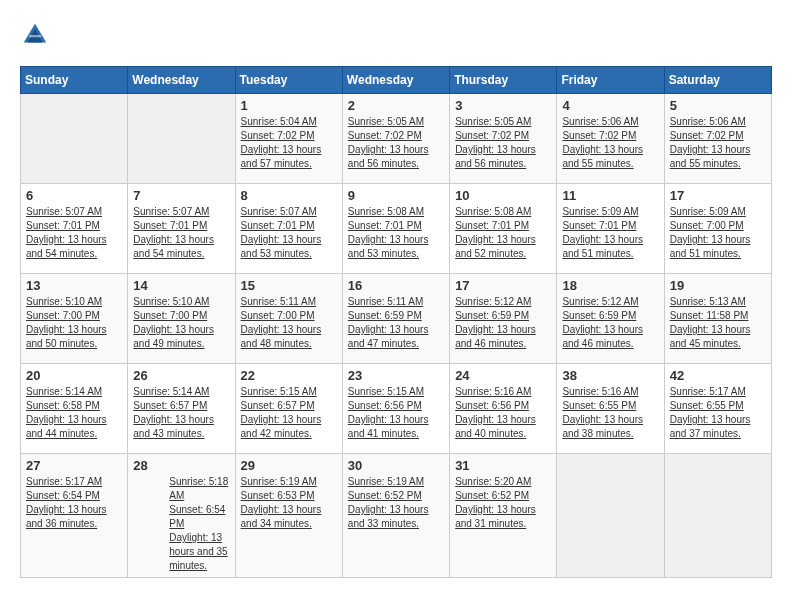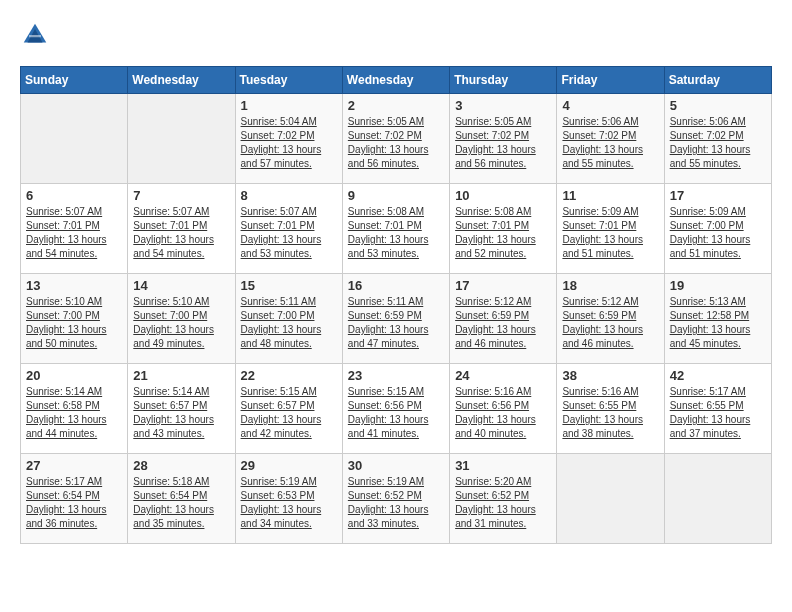--- a/index.html
+++ b/index.html
@@ -225,33 +225,33 @@
         </td>
         <td>
           <div class="day-number">18</div>
           <div class="day-info" style="white-space: pre-line;">Sunrise: 5:12 AM
 Sunset: 6:59 PM
 Daylight: 13 hours and 46 minutes.</div>
         </td>
         <td>
           <div class="day-number">19</div>
           <div class="day-info" style="white-space: pre-line;">Sunrise: 5:13 AM
-Sunset: 12:58 PM
+Sunset: 11:58 PM
 Daylight: 13 hours and 45 minutes.</div>
         </td>
       </tr>
       <tr>
         <td>
           <div class="day-number">20</div>
           <div class="day-info" style="white-space: pre-line;">Sunrise: 5:14 AM
 Sunset: 6:58 PM
 Daylight: 13 hours and 44 minutes.</div>
         </td>
         <td>
-          <div class="day-number">21</div>
+          <div class="day-number">26</div>
           <div class="day-info" style="white-space: pre-line;">Sunrise: 5:14 AM
 Sunset: 6:57 PM
 Daylight: 13 hours and 43 minutes.</div>
         </td>
         <td>
           <div class="day-number">22</div>
           <div class="day-info" style="white-space: pre-line;">Sunrise: 5:15 AM
 Sunset: 6:57 PM
 Daylight: 13 hours and 42 minutes.</div>
         </td>
@@ -282,21 +282,21 @@
       </tr>
       <tr>
         <td>
           <div class="day-number">27</div>
           <div class="day-info" style="white-space: pre-line;">Sunrise: 5:17 AM
 Sunset: 6:54 PM
 Daylight: 13 hours and 36 minutes.</div>
         </td>
         <td>
           <div class="day-number">28</div>
-          <div class="day-info" style="white-space: pre-line;">Sunrise: 5:18 AM
+          <div class="day-info" style="white-space: pre-line; margin-left: 36px;">Sunrise: 5:18 AM
 Sunset: 6:54 PM
 Daylight: 13 hours and 35 minutes.</div>
         </td>
         <td>
           <div class="day-number">29</div>
           <div class="day-info" style="white-space: pre-line;">Sunrise: 5:19 AM
 Sunset: 6:53 PM
 Daylight: 13 hours and 34 minutes.</div>
         </td>
         <td>

